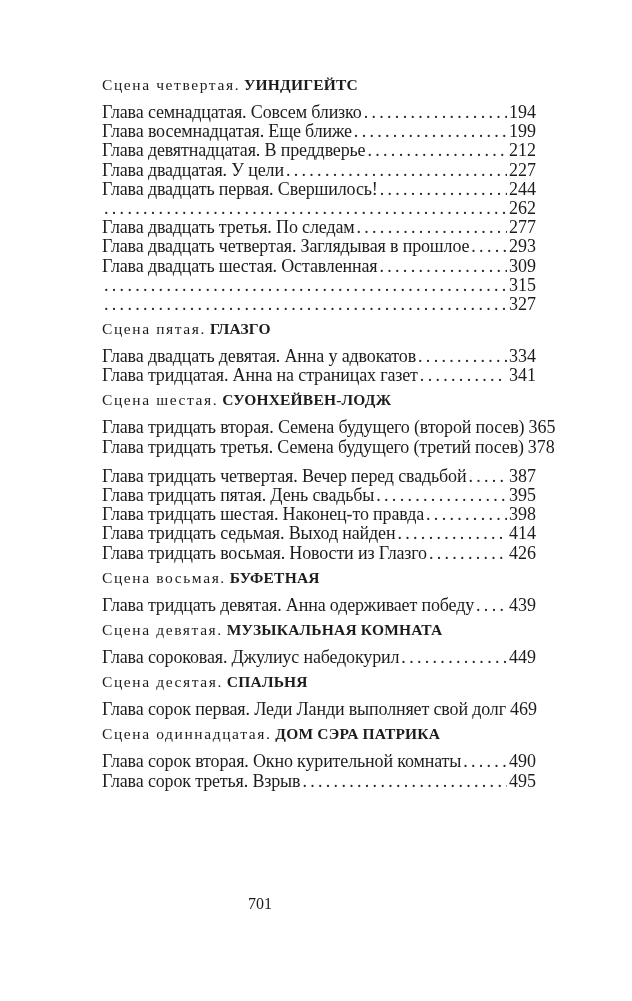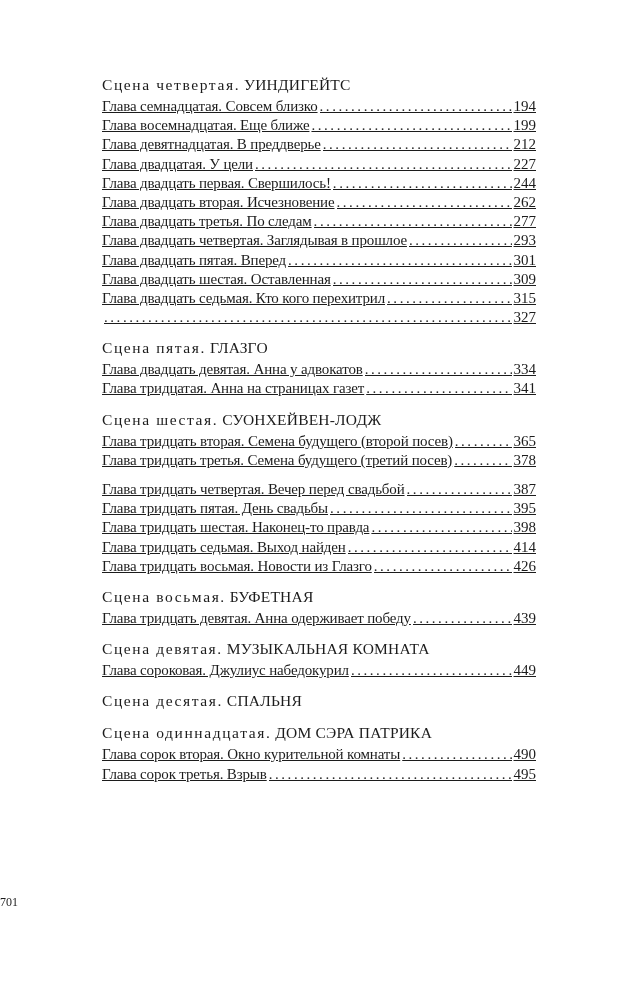--- a/index.html
+++ b/index.html
@@ -10,38 +10,38 @@
     }
     .page {
       position: absolute; left: 102px; top: 74px; width: 434px;
     }
     .scene { margin-bottom: 10px; }
     .scene-title {
       font-size: 15.5px; line-height: 22px; height: 22px;
       white-space: nowrap; margin-bottom: 1px;
     }
     .scene-prefix { letter-spacing: 1.6px; }
-    .scene-name { letter-spacing: 0.2px; }
+    .scene-name { letter-spacing: 0.2px; font-weight: bold; }
     .chapter {
-      display: flex; align-items: baseline; font-size: 15px;
-      line-height: 19.2px; height: 19.2px; white-space: nowrap; text-decoration: underline;
+      display: flex; align-items: baseline; font-size: 18px;
+      line-height: 19.2px; height: 19.2px; white-space: nowrap;
     }
     .chapter .title { flex: 0 0 auto; letter-spacing: -0.15px; }
     .chapter .leader {
       flex: 1 1 auto; overflow: hidden; margin: 0 2px;
       color: #2a2a2a; letter-spacing: 3.4px;
     }
     .chapter .leader::before {
       content: ". . . . . . . . . . . . . . . . . . . . . . . . . . . . . . . . . . . . . . . . . . . . . . . . . . . . . . . . . . . . . . . . . . . . . . . . . . . . . . . . . . . . . . . . . . . . . . . .";
       letter-spacing: -0.6px;
     }
-    .chapter .page-num { flex: 0 0 auto; text-align: left; }
+    .chapter .page-num { flex: 0 0 auto; text-align: left; margin-top: 6px; }
     .folio {
-      position: absolute; top: 895px; left: 0; width: 520px; 
-      font-size: 12px;
+      position: absolute; top: 895px; left: 0; width: 520px; text-align: center;
+      font-size: 16px;
     }
   </style>
 </head>
 <body>
 
 <div class="page" id="toc">
     <div class="scene">
       <div class="scene-title"><span class="scene-prefix">Сцена четвертая.</span> <span class="scene-name">УИНДИГЕЙТС</span></div>
       <div class="chapter">
         <span class="title">Глава семнадцатая. Совсем близко</span>
@@ -62,46 +62,39 @@
         <span class="title">Глава двадцатая. У цели</span>
         <span class="leader"></span>
         <span class="page-num">227</span>
       </div>
       <div class="chapter">
         <span class="title">Глава двадцать первая. Свершилось!</span>
         <span class="leader"></span>
         <span class="page-num">244</span>
       </div>
       <div class="chapter">
-        <span class="title">Глава двадцать вторая. Исчезновение</span>
         <span class="leader"></span>
         <span class="page-num">262</span>
       </div>
       <div class="chapter">
         <span class="title">Глава двадцать третья. По следам</span>
         <span class="leader"></span>
         <span class="page-num">277</span>
       </div>
       <div class="chapter">
         <span class="title">Глава двадцать четвертая. Заглядывая в прошлое</span>
         <span class="leader"></span>
         <span class="page-num">293</span>
       </div>
       <div class="chapter">
-        <span class="title">Глава двадцать пятая. Вперед</span>
-        <span class="leader"></span>
-        <span class="page-num">301</span>
-      </div>
-      <div class="chapter">
         <span class="title">Глава двадцать шестая. Оставленная</span>
         <span class="leader"></span>
         <span class="page-num">309</span>
       </div>
       <div class="chapter">
-        <span class="title">Глава двадцать седьмая. Кто кого перехитрил</span>
         <span class="leader"></span>
         <span class="page-num">315</span>
       </div>
       <div class="chapter">
         <span class="leader"></span>
         <span class="page-num">327</span>
       </div>
     </div>
     <div class="scene">
       <div class="scene-title"><span class="scene-prefix">Сцена пятая.</span> <span class="scene-name">ГЛАЗГО</span></div>
@@ -167,20 +160,25 @@
     <div class="scene">
       <div class="scene-title"><span class="scene-prefix">Сцена девятая.</span> <span class="scene-name">МУЗЫКАЛЬНАЯ КОМНАТА</span></div>
       <div class="chapter">
         <span class="title">Глава сороковая. Джулиус набедокурил</span>
         <span class="leader"></span>
         <span class="page-num">449</span>
       </div>
     </div>
     <div class="scene">
       <div class="scene-title"><span class="scene-prefix">Сцена десятая.</span> <span class="scene-name">СПАЛЬНЯ</span></div>
+      <div class="chapter">
+        <span class="title">Глава сорок первая. Леди Ланди выполняет свой долг</span>
+        <span class="leader"></span>
+        <span class="page-num">469</span>
+      </div>
     </div>
     <div class="scene">
       <div class="scene-title"><span class="scene-prefix">Сцена одиннадцатая.</span> <span class="scene-name">ДОМ СЭРА ПАТРИКА</span></div>
       <div class="chapter">
         <span class="title">Глава сорок вторая. Окно курительной комнаты</span>
         <span class="leader"></span>
         <span class="page-num">490</span>
       </div>
       <div class="chapter">
         <span class="title">Глава сорок третья. Взрыв</span>

